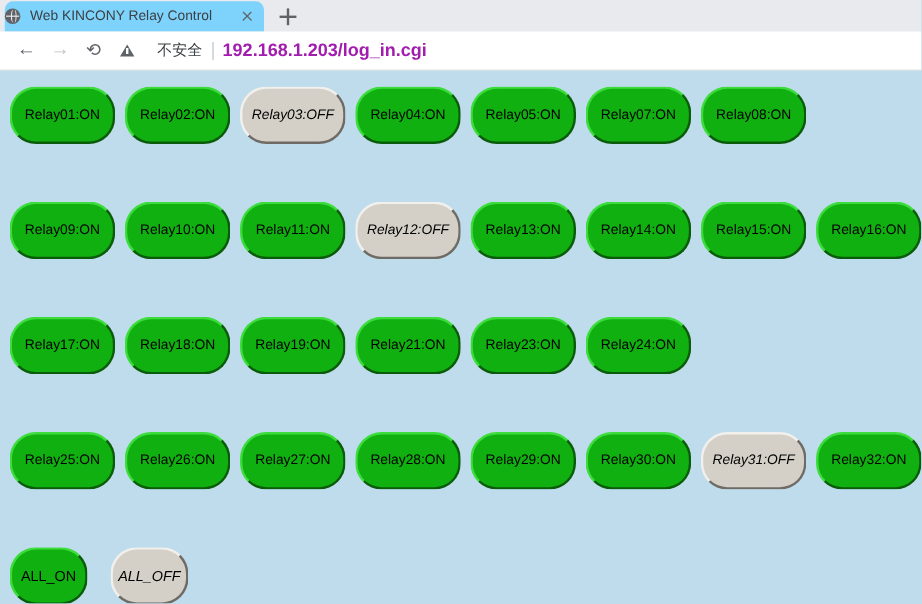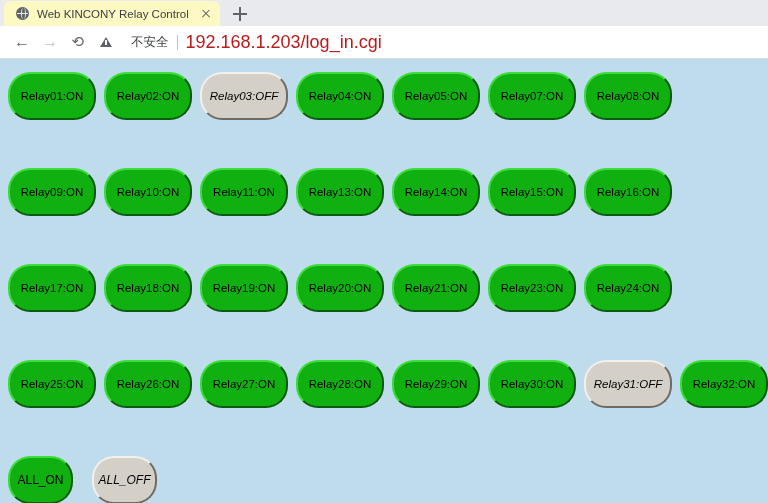--- a/index.html
+++ b/index.html
@@ -17,25 +17,25 @@
     height: 26px;
     background: #e8eaed;
     display: flex;
     align-items: flex-end;
     padding-left: 4px;
     flex: 0 0 26px;
     position: relative;
   }
   .tab {
     height: 25px;
-    background: #fef9c3;
+    background: #7dd3fc;
     border-radius: 7px 7px 0 0;
     display: flex;
     align-items: center;
-    padding: 0 6px 0 12px;
+    padding: 0 6px 0 0;
     min-width: 216px;
     max-width: 216px;
   }
   .favicon {
     width: 13px; height: 13px;
     border-radius: 50%;
     background: #5f6368;
     flex: 0 0 13px;
     position: relative;
     overflow: hidden;
@@ -138,21 +138,21 @@
     width: 1.6px; height: 5px;
     background: #ffffff;
   }
   .notsecure { color: #3c4043; font-size: 12.5px; white-space: nowrap; margin-left: 14px; }
   .omni-sep {
     width: 1px; height: 15px;
     background: #bdc1c6;
     margin: 0 8px;
     flex: 0 0 1px;
   }
-  .url { color: #b91c1c; font-size: 18px; white-space: nowrap; }
+  .url { color: #a21caf; font-size: 15px; white-space: nowrap; font-weight: bold; }
 
   
   .viewport {
     flex: 1 1 auto;
     background: #bfdcec;
     position: relative;
     overflow: hidden;
   }
   .relay-grid {
     position: absolute;
@@ -256,20 +256,23 @@
           <div class="relay-cell">
             <div class="btn btn-relay btn-on">Relay09:ON</div>
           </div>
           <div class="relay-cell">
             <div class="btn btn-relay btn-on">Relay10:ON</div>
           </div>
           <div class="relay-cell">
             <div class="btn btn-relay btn-on">Relay11:ON</div>
           </div>
           <div class="relay-cell">
+            <div class="btn btn-relay btn-off">Relay12:OFF</div>
+          </div>
+          <div class="relay-cell">
             <div class="btn btn-relay btn-on">Relay13:ON</div>
           </div>
           <div class="relay-cell">
             <div class="btn btn-relay btn-on">Relay14:ON</div>
           </div>
           <div class="relay-cell">
             <div class="btn btn-relay btn-on">Relay15:ON</div>
           </div>
           <div class="relay-cell">
             <div class="btn btn-relay btn-on">Relay16:ON</div>
@@ -277,23 +280,20 @@
         </div>
         <div class="relay-row">
           <div class="relay-cell">
             <div class="btn btn-relay btn-on">Relay17:ON</div>
           </div>
           <div class="relay-cell">
             <div class="btn btn-relay btn-on">Relay18:ON</div>
           </div>
           <div class="relay-cell">
             <div class="btn btn-relay btn-on">Relay19:ON</div>
-          </div>
-          <div class="relay-cell">
-            <div class="btn btn-relay btn-on">Relay20:ON</div>
           </div>
           <div class="relay-cell">
             <div class="btn btn-relay btn-on">Relay21:ON</div>
           </div>
           <div class="relay-cell">
             <div class="btn btn-relay btn-on">Relay23:ON</div>
           </div>
           <div class="relay-cell">
             <div class="btn btn-relay btn-on">Relay24:ON</div>
           </div>

